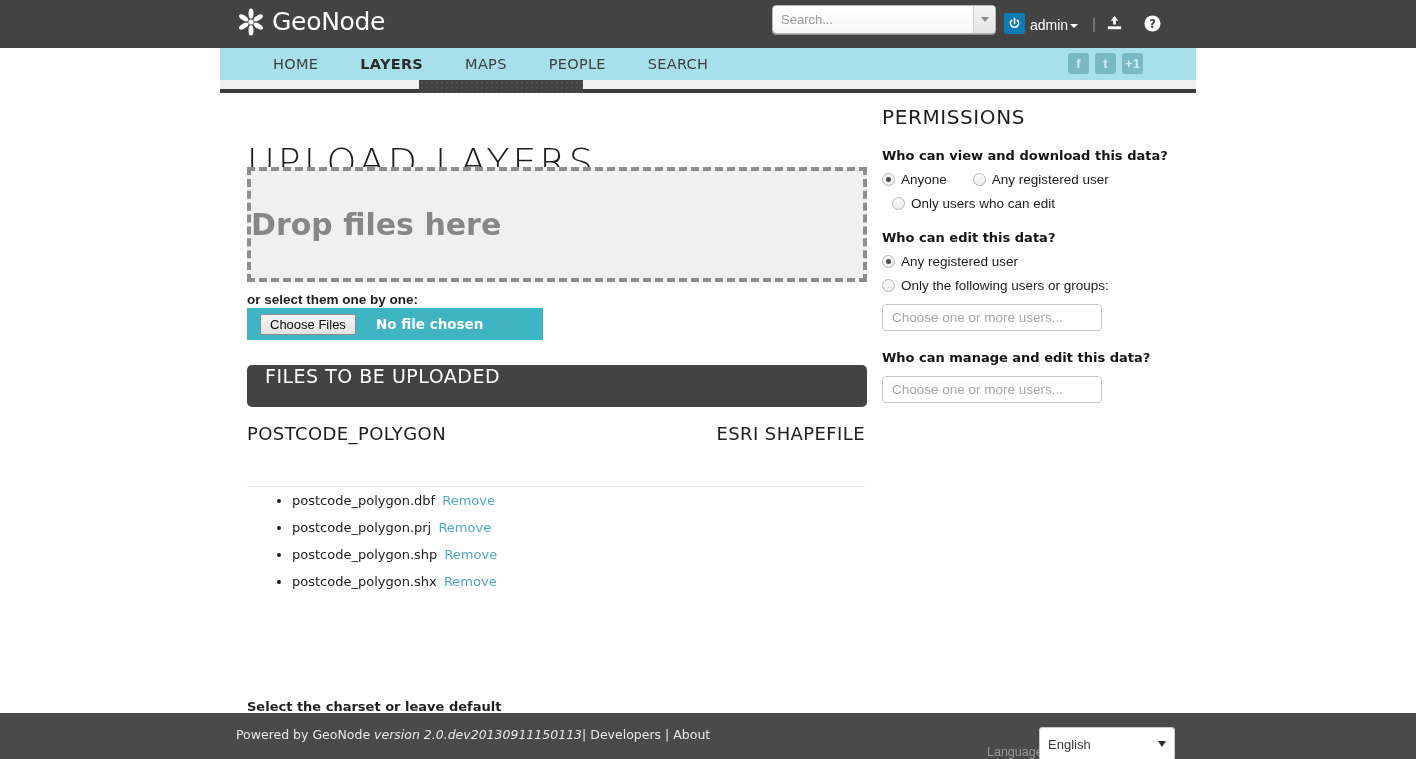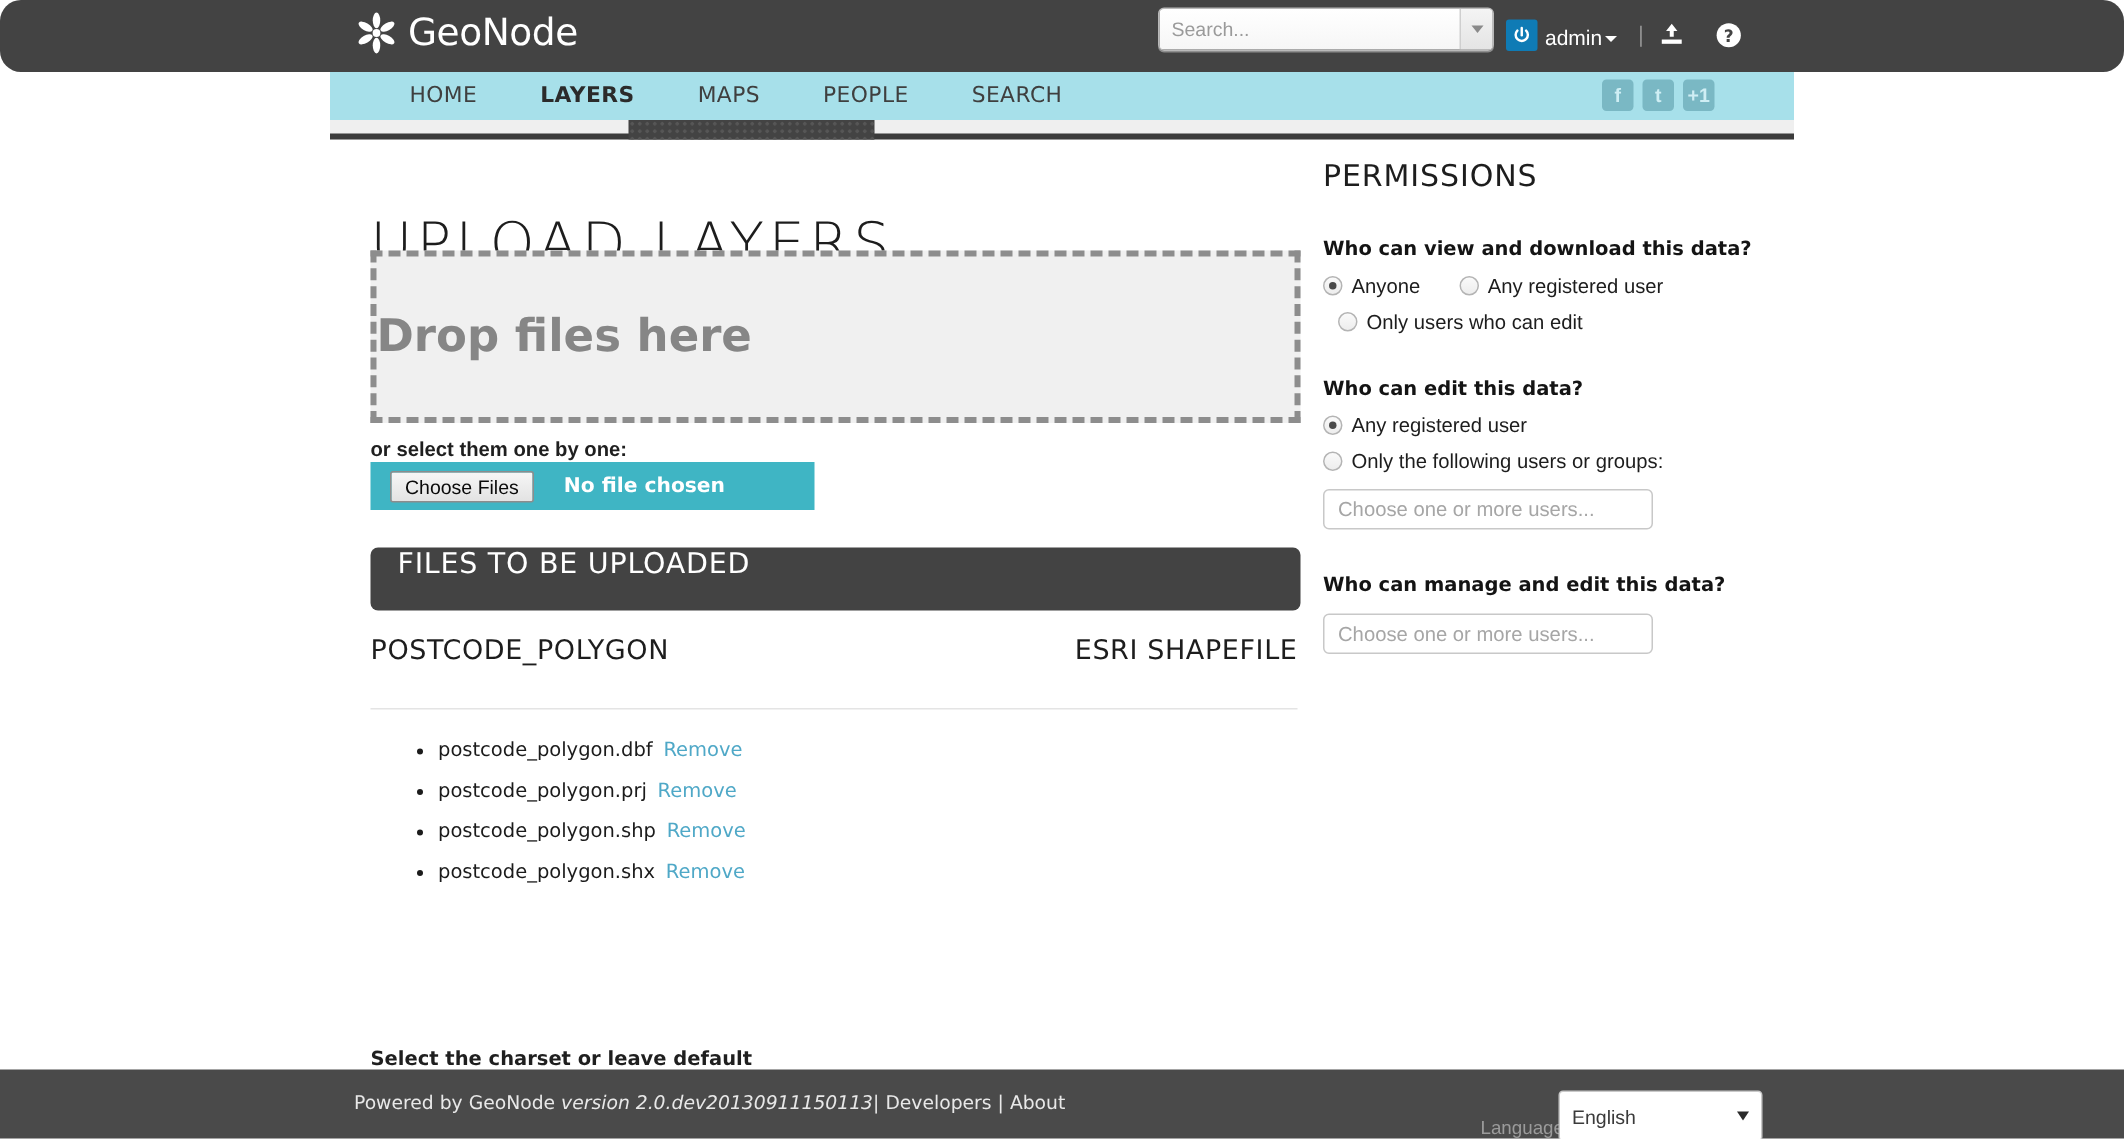--- a/index.html
+++ b/index.html
@@ -9,21 +9,20 @@
     overflow: hidden;
     background: #ffffff;
     font-family: "Liberation Sans", sans-serif;
   }
 
   
   .topbar {
     position: absolute; left: 0; top: 0;
     width: 1416px; height: 48px;
     background: #434343;
-    border-radius: 14px;
   }
   .brand {
     position: absolute; left: 238px; top: 7px;
     display: flex; align-items: center; gap: 8px;
     text-decoration: none;
   }
   .brand-mark { width: 26px; height: 28px; display:block; }
   .brand-text {
     color: #ffffff; font-size: 25px; letter-spacing: -0.3px;
     font-family: "DejaVu Sans", sans-serif; font-weight: 400;
@@ -179,21 +178,21 @@
   }
   .panel-head-title {
     color: #ffffff; font-size: 19px; letter-spacing: 0.5px;
     font-family: "DejaVu Sans", sans-serif;
   }
 
   .layer-row {
     position: absolute; left: 247px; top: 326px;
     width: 618px;
     display: flex; justify-content: space-between; align-items: baseline;
-    padding-bottom: 28px;
+    padding-bottom: 42px;
     border-bottom: 1px solid #e4e4e4;
   }
   .layer-name, .layer-type {
     font-size: 18px; color: #1d1d1d; letter-spacing: 0.4px;
     font-family: "DejaVu Sans", sans-serif;
   }
 
   .file-list {
     position: absolute; left: 272px; top: 390px;
     margin: 0; padding: 0 0 0 20px;
@@ -228,21 +227,21 @@
 
   
   .perms { position: absolute; left: 882px; top: 0; width: 300px; }
   .perms-title {
     font-size: 20px; color: #1d1d1d; letter-spacing: 0.6px;
     margin: 8px 0 0 0; font-weight: 400;
     font-family: "DejaVu Sans", sans-serif;
   }
   .perm-q {
     font-size: 13px; color: #141414; font-weight: bold;
-    margin-top: 30px;
+    margin-top: 19px;
     font-family: "DejaVu Sans", sans-serif;
   }
   .radio-line { display: flex; align-items: center; margin-top: 9px; gap: 6px; }
   .radio-line.indented { padding-left: 10px; }
   .radio {
     width: 13px; height: 13px; border-radius: 50%;
     border: 1px solid #b4b4b4;
     background: linear-gradient(#fafafa,#ededed);
     display: inline-flex; align-items: center; justify-content: center;
     flex: none;

